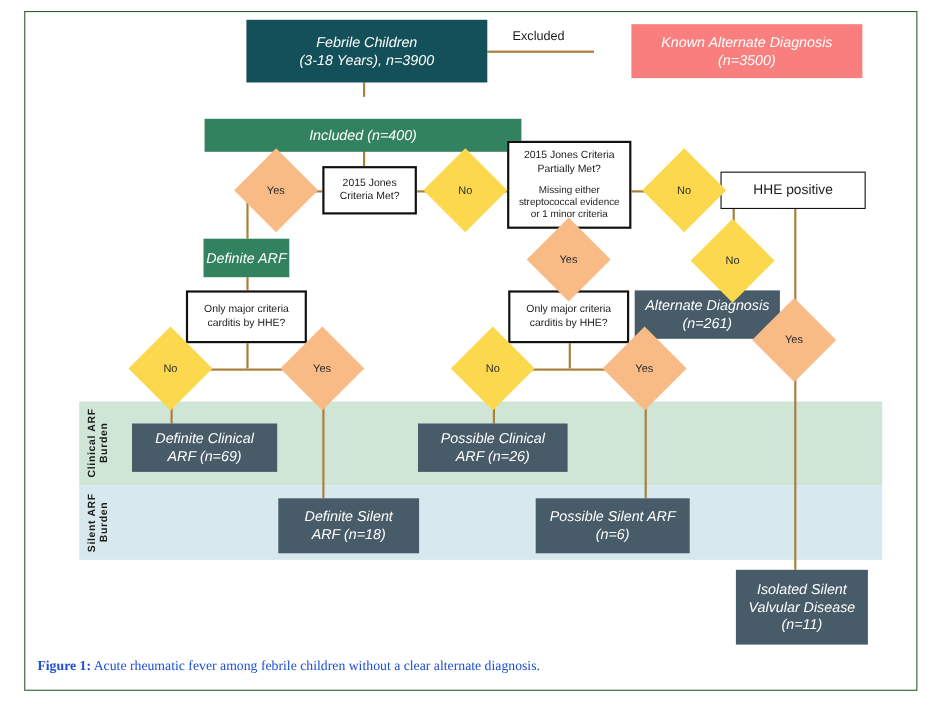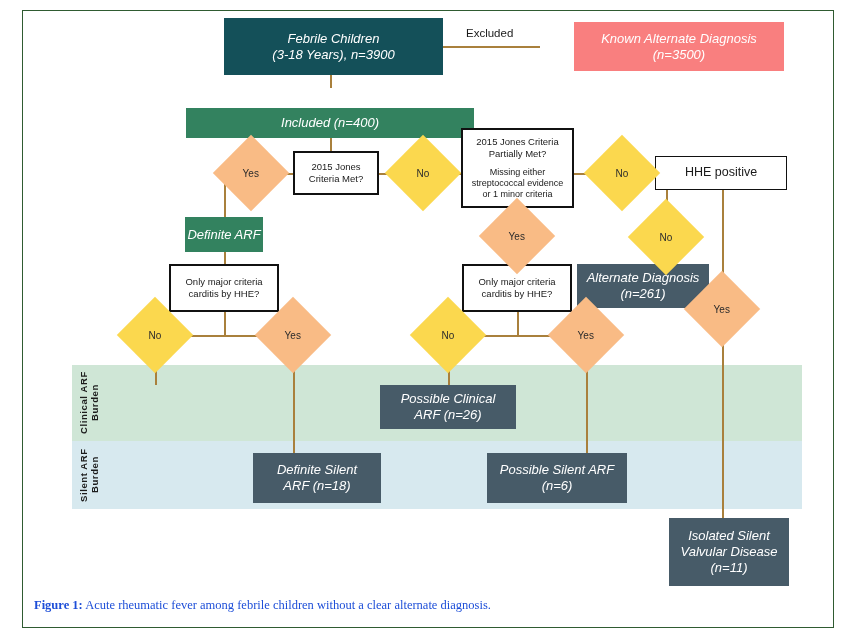--- a/index.html
+++ b/index.html
@@ -207,20 +207,22 @@
 
     <div class="edge-label" style="left:462px; top:27px;">Excluded</div>
 
     <div class="node filled green" id="node-included" style="left:186px; top:88px; width:288px; height:30px;margin-top:20px;">Included (n=400)</div>
 
     <div class="node filled green" id="node-definite-arf" style="left:185px; top:217px; width:78px; height:35px; font-size:13px;">Definite ARF</div>
 
     <div class="node filled slate" id="node-alternate-diagnosis" style="left:577px; top:264px; width:132px; height:44px;">Alternate Diagnosis
 (n=261)</div>
 
+    <div class="node filled slate" id="node-definite-clinical" style="left:120px; top:385px; width:132px; height:44px;">Definite Clinical
+ARF (n=69)</div>
 
     <div class="node filled slate" id="node-possible-clinical" style="left:380px; top:385px; width:136px; height:44px;">Possible Clinical
 ARF (n=26)</div>
 
     <div class="node filled slate" id="node-definite-silent" style="left:253px; top:453px; width:128px; height:50px;">Definite Silent
 ARF (n=18)</div>
 
     <div class="node filled slate" id="node-possible-silent" style="left:487px; top:453px; width:140px; height:50px;">Possible Silent ARF
 (n=6)</div>
 

